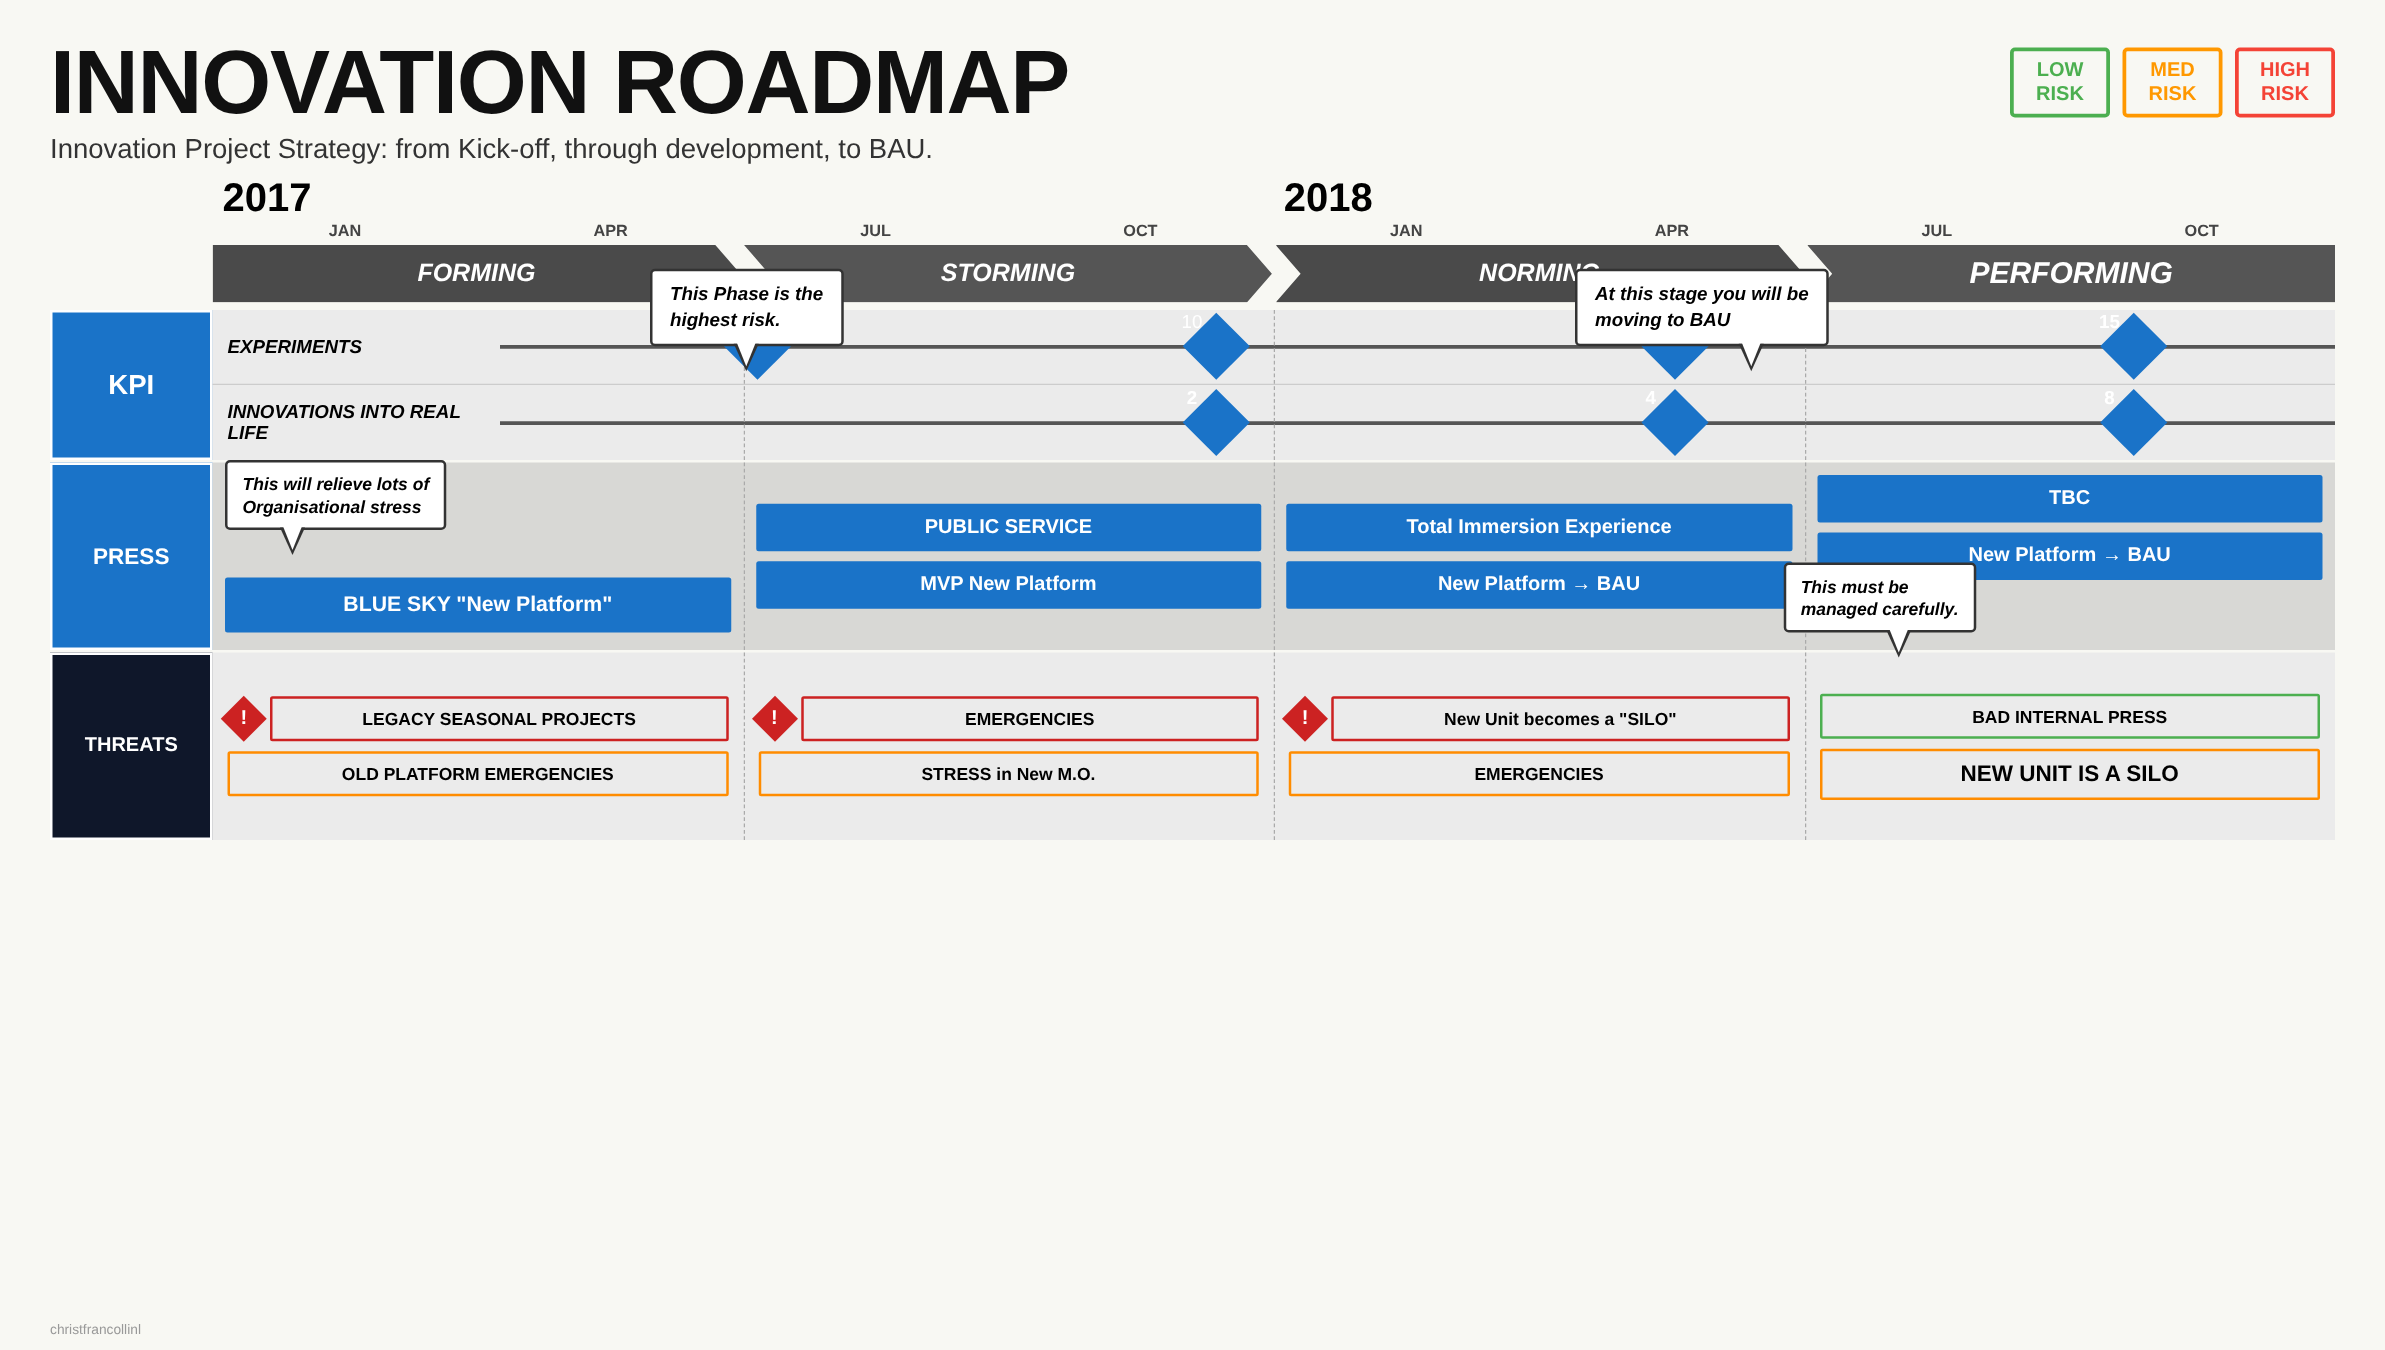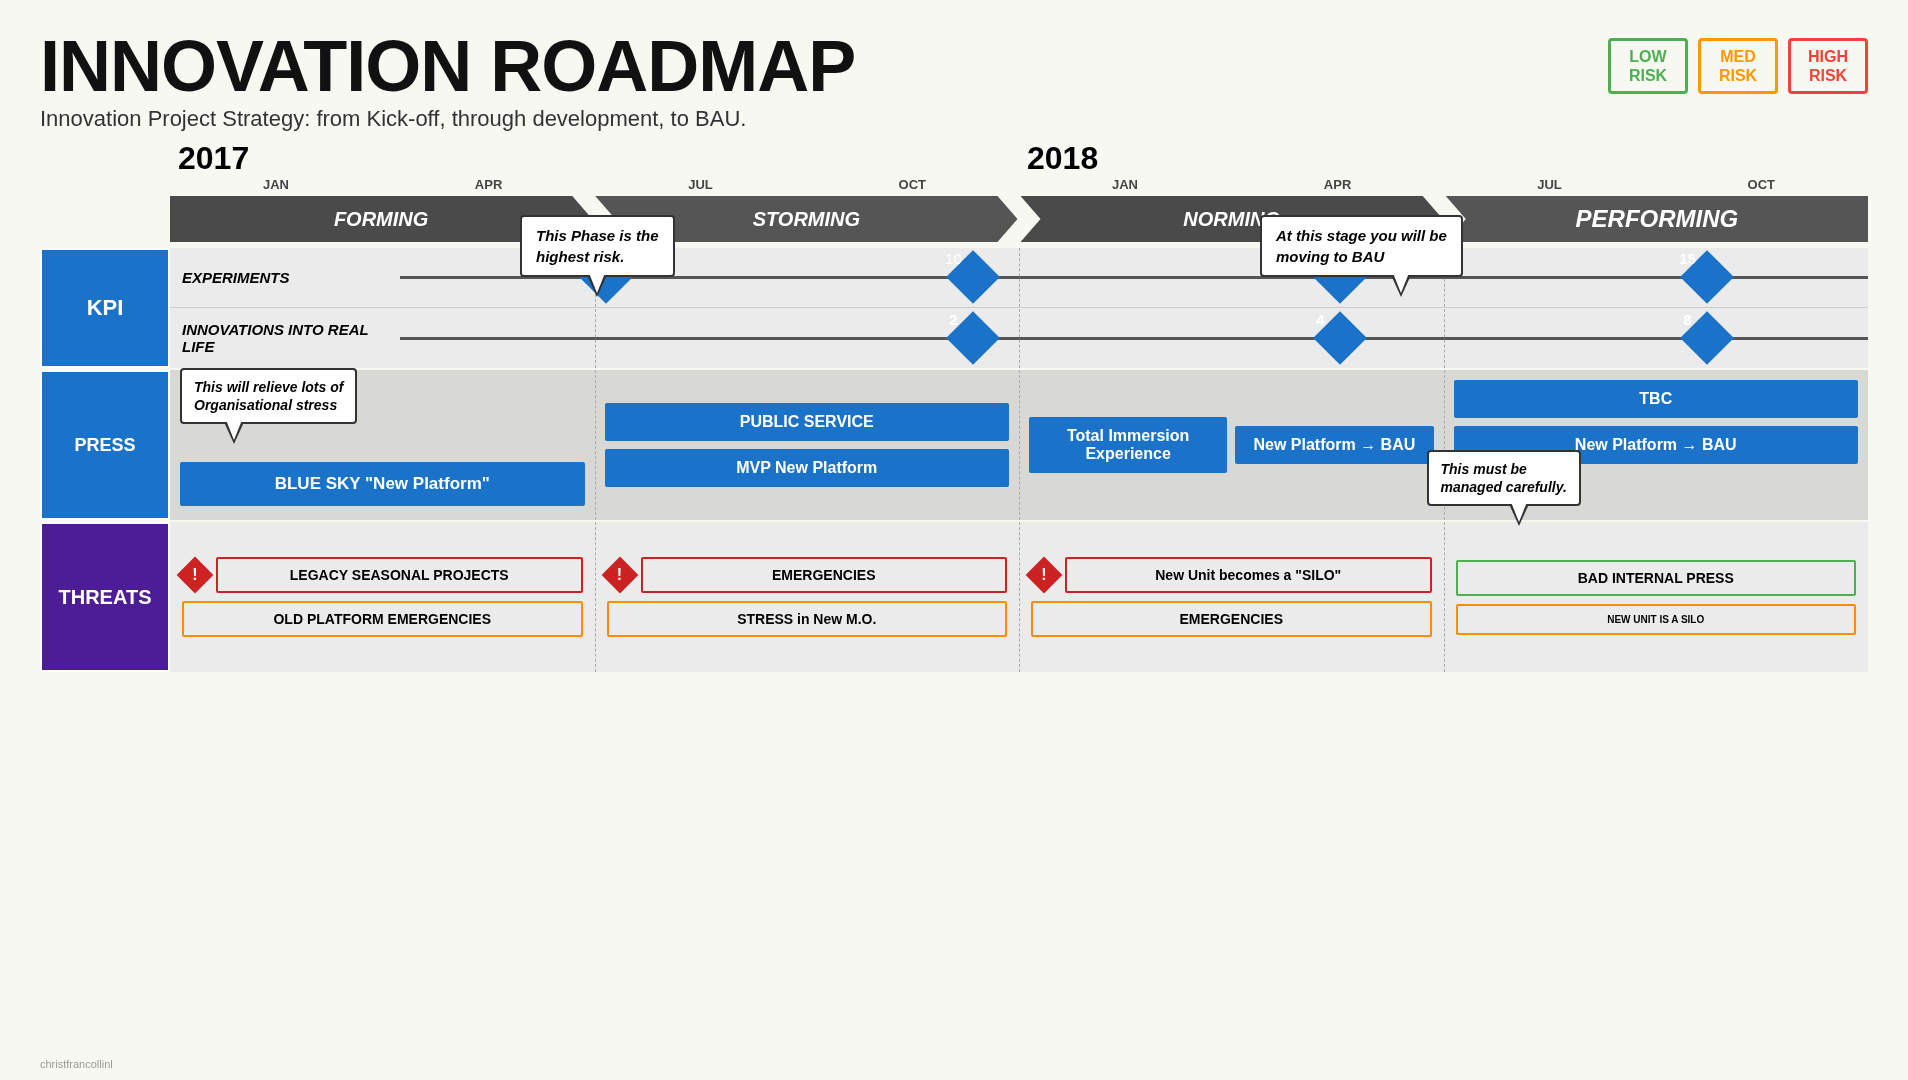--- a/index.html
+++ b/index.html
@@ -207,34 +207,34 @@
 
         <div style="flex:1; display:flex; flex-direction:column; justify-content:flex-end; align-items:center; padding:10px 10px 14px 10px; z-index:2;">
           <div style="background:#1a73c8; color:white; font-size:17px; font-weight:700; text-align:center; padding:12px 10px; width:100%; border-radius:2px;">BLUE SKY "New Platform"</div>
         </div>
 
         <div style="flex:1; display:flex; flex-direction:column; justify-content:center; align-items:center; gap:8px; padding:10px; z-index:2;">
           <div style="background:#1a73c8; color:white; font-size:16px; font-weight:700; text-align:center; padding:10px 8px; width:100%; border-radius:2px;">PUBLIC SERVICE</div>
           <div style="background:#1a73c8; color:white; font-size:16px; font-weight:700; text-align:center; padding:10px 8px; width:100%; border-radius:2px;">MVP New Platform</div>
         </div>
 
-        <div style="flex:1; display:flex; flex-direction:row; justify-content:center; align-items:center; gap:8px; padding:10px; z-index:2;">
+        <div style="flex:1; display:flex; flex-direction:column; justify-content:center; align-items:flex-start; gap:8px; padding:10px; z-index:2;">
           <div style="background:#1a73c8; color:white; font-size:16px; font-weight:700; text-align:center; padding:10px 8px; width:100%; border-radius:2px;">Total Immersion Experience</div>
           <div style="background:#1a73c8; color:white; font-size:16px; font-weight:700; text-align:center; padding:10px 8px; width:100%; border-radius:2px;">New Platform → BAU</div>
         </div>
 
         <div style="flex:1; display:flex; flex-direction:column; justify-content:flex-start; align-items:center; gap:8px; padding:10px; z-index:2;">
           <div style="background:#1a73c8; color:white; font-size:16px; font-weight:700; text-align:center; padding:10px 8px; width:100%; border-radius:2px;">TBC</div>
           <div style="background:#1a73c8; color:white; font-size:16px; font-weight:700; text-align:center; padding:10px 8px; width:100%; border-radius:2px;">New Platform → BAU</div>
         </div>
       </div>
     </div>
 
     <div style="display:flex; position:relative;">
-      <div style="width:130px; background:#4c1d95; color:white; font-size:20px; font-weight:900; display:flex; align-items:center; justify-content:center; border:2px solid white; min-height:150px;">THREATS</div>
+      <div style="width:130px; background:#0f172a; color:white; font-size:16px; font-weight:900; display:flex; align-items:center; justify-content:center; border:2px solid white; min-height:150px;">THREATS</div>
       <div style="flex:1; background:#ebebeb; position:relative; display:flex;">
 
         <div style="position:absolute; top:0; bottom:0; left:25%; border-left:1px dashed #aaa; z-index:1;"></div>
         <div style="position:absolute; top:0; bottom:0; left:50%; border-left:1px dashed #aaa; z-index:1;"></div>
         <div style="position:absolute; top:0; bottom:0; left:75%; border-left:1px dashed #aaa; z-index:1;"></div>
 
         <div style="position:absolute; top:-72px; left:74%; z-index:20;">
           <div style="background:white; border:2px solid #333; border-radius:4px; padding:8px 12px; font-style:italic; font-weight:600; font-size:14px; line-height:1.3; position:relative;">
             This must be<br>managed carefully.
             <div style="position:absolute; bottom:-22px; left:60%; transform:translateX(-50%); width:0; height:0; border-left:10px solid transparent; border-right:10px solid transparent; border-top:22px solid #333;"></div>
@@ -272,21 +272,21 @@
               <div style="width:26px; height:26px; background:#cc2222; transform:rotate(45deg); position:absolute;"></div>
               <div style="position:absolute; top:50%; left:50%; transform:translate(-50%,-50%); color:white; font-weight:900; font-size:16px; z-index:2;">!</div>
             </div>
             <div style="border:2.5px solid #cc2222; font-size:14px; font-weight:700; text-align:center; padding:8px 10px; flex:1; border-radius:2px;">New Unit becomes a "SILO"</div>
           </div>
           <div style="border:2.5px solid #ff8c00; font-size:14px; font-weight:700; text-align:center; padding:8px 10px; border-radius:2px;">EMERGENCIES</div>
         </div>
 
         <div style="flex:1; display:flex; flex-direction:column; justify-content:center; padding:10px 12px; gap:8px; z-index:2;">
           <div style="border:2.5px solid #4caf50; font-size:14px; font-weight:700; text-align:center; padding:8px 10px; border-radius:2px;">BAD INTERNAL PRESS</div>
-          <div style="border:2.5px solid #ff8c00; font-size:10px; font-weight:700; text-align:center; padding:8px 10px; border-radius:2px;">NEW UNIT IS A SILO</div>
+          <div style="border:2.5px solid #ff8c00; font-size:18px; font-weight:700; text-align:center; padding:8px 10px; border-radius:2px;">NEW UNIT IS A SILO</div>
         </div>
       </div>
     </div>
 
   </div>
 
   <div style="position:absolute; bottom:10px; left:40px; font-size:11px; color:#999;">christfrancollinl</div>
 
 </div>
 

